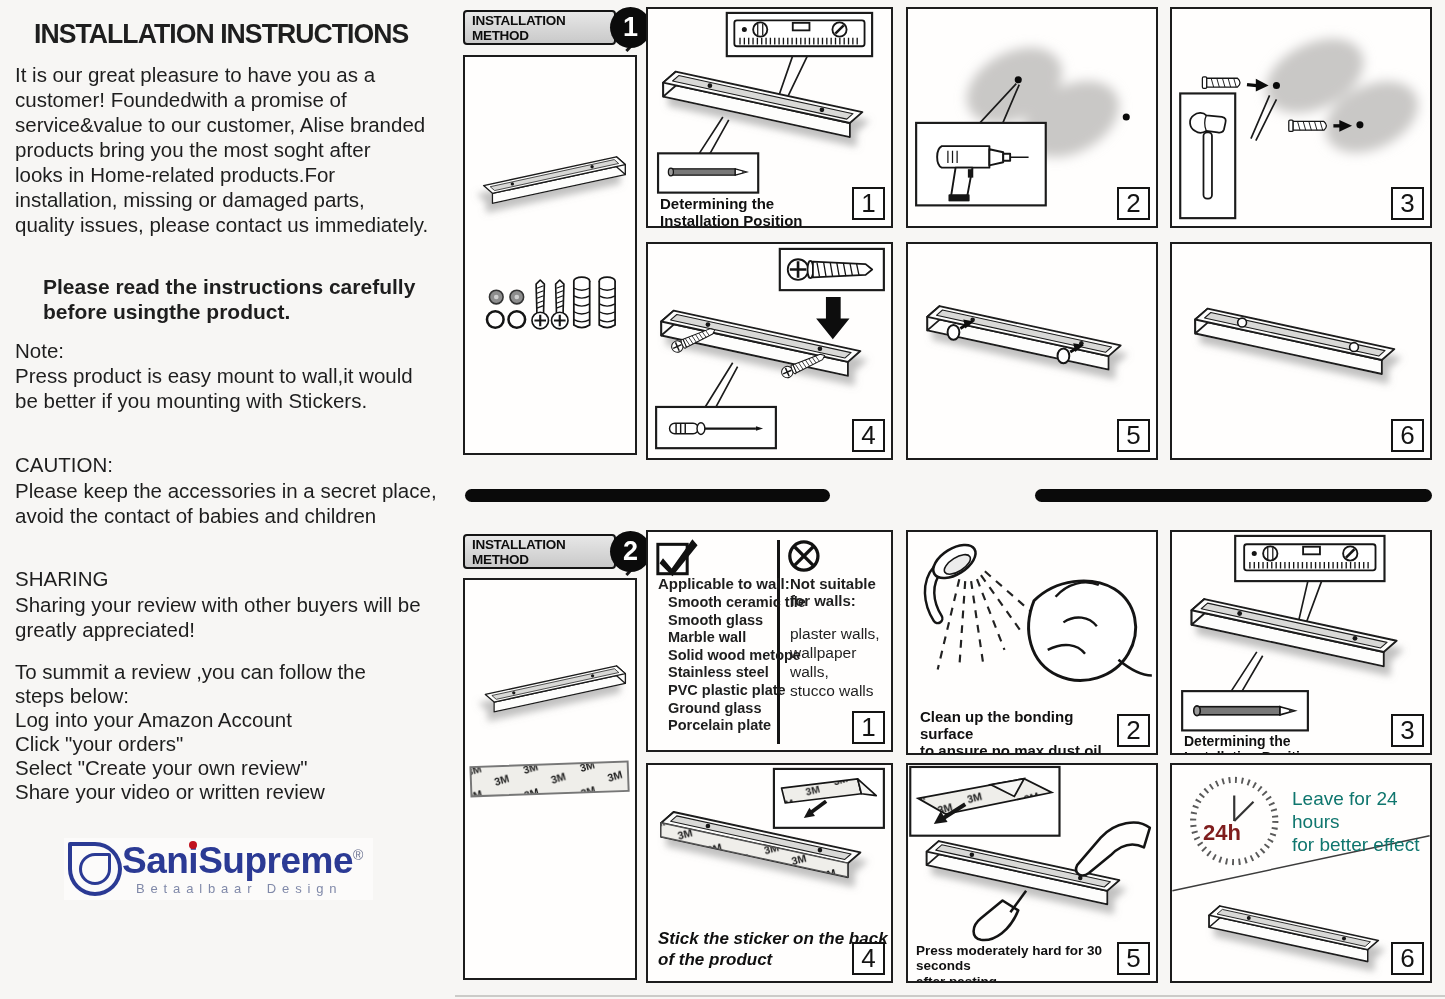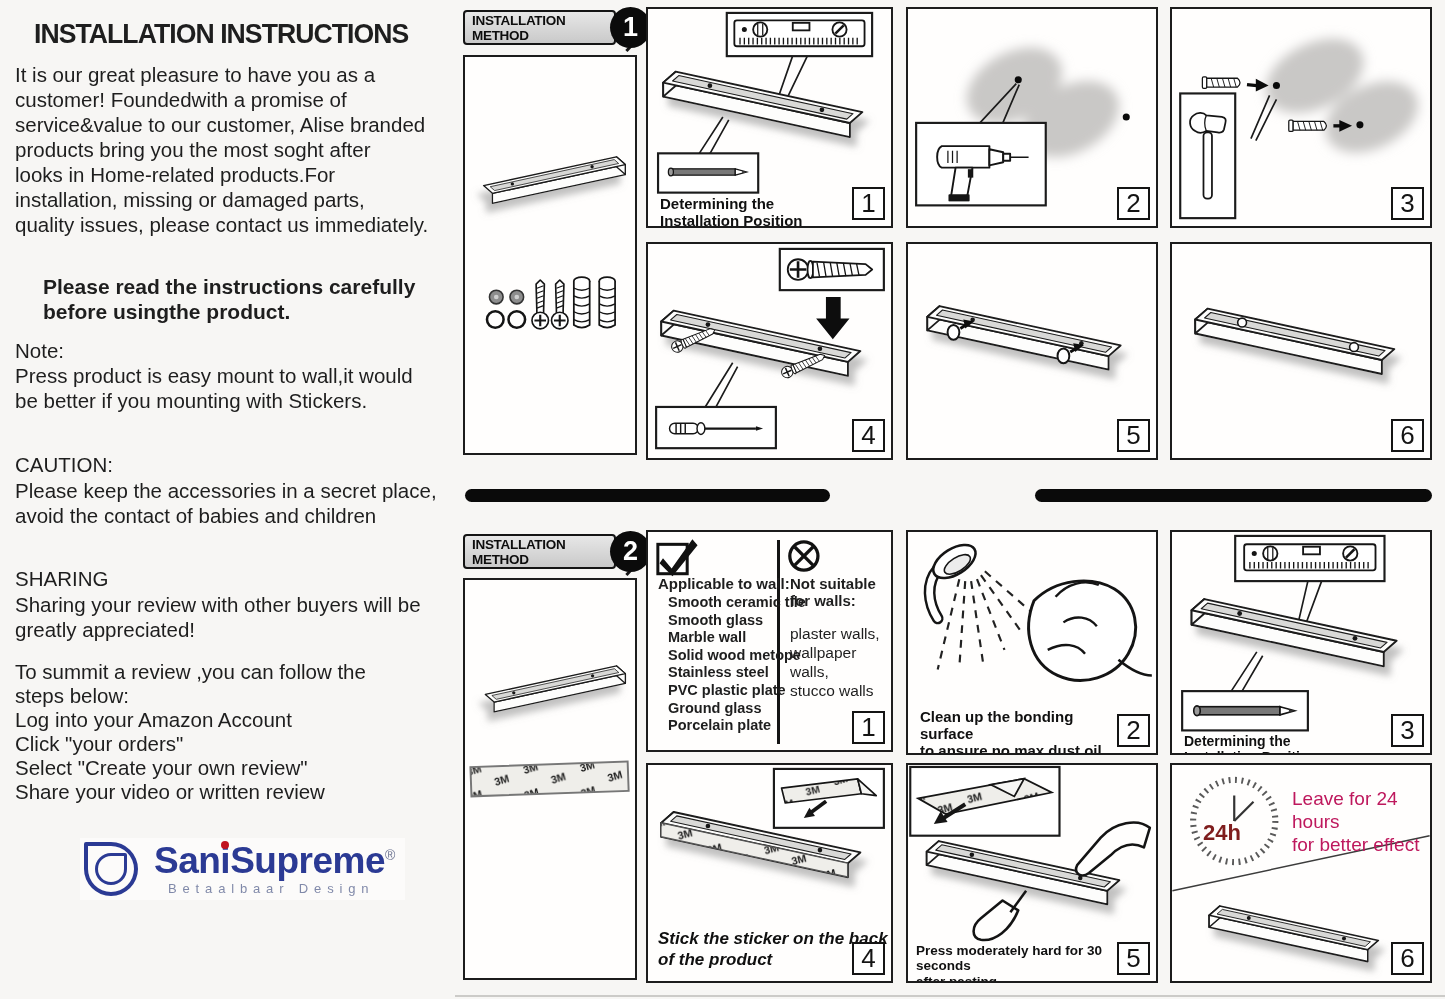--- a/index.html
+++ b/index.html
@@ -20,21 +20,21 @@
   .lc-note-h{ left:15px; top:338px;text-align:right; }
   .lc-note-b{ left:15px; top:363px; width:445px; }
   .lc-caution-h{ left:15px; top:452px; }
   .lc-caution-b{ left:15px; top:478px; width:452px; }
   .lc-sharing-h{ left:15px; top:566px; }
   .lc-sharing-b{ left:15px; top:592px; width:452px; }
   .lc-review{ left:15px; top:660px; width:445px; line-height:24px; }
   .lc-footer{ left:66px; top:952px; font-size:22px; font-weight:700; }
 
   
-  .logo{ position:absolute; left:80px; top:838px; display:flex; align-items:center; gap:16px;
+  .logo{ position:absolute; left:64px; top:838px; display:flex; align-items:center; 
          background:#fcfbfa; padding:4px 10px 4px 4px;}
   .logo-mark{ position:relative; width:54px; height:54px; }
   .logo-mark .outer{ position:absolute; inset:0; border:4px solid #2b3a94;
                      border-radius:2px 50% 50% 50%; }
   .logo-mark .inner{ position:absolute; left:11px; top:11px; width:32px; height:32px;
                      border:3px solid #2b3a94; border-radius:50% 2px 50% 50%; }
   .brand-line{ font-size:37px; font-weight:700; color:#2b3a94; letter-spacing:-0.5px; line-height:1;}
   .brand-line .i-red{ position:relative; }
   .brand-line .i-red::after{ content:''; position:absolute; left:50%; transform:translateX(-50%);
       top:1px; width:8px; height:8px; border-radius:50%; background:#c1121f; }
@@ -65,21 +65,21 @@
       font-size:26px; font-weight:400; }
   .cap{ position:absolute; font-size:15px; font-weight:700; line-height:1.14;
         white-space:pre-line; color:#101010; }
   .divbar{ position:absolute; height:13px; background:#0a0a0a; border-radius:7px; }
   .vline{ position:absolute; width:2.5px; background:#141414; }
   .wl-h{ position:absolute; font-size:15px; font-weight:700; white-space:pre-line; line-height:1.13;}
   .wl-list{ position:absolute; font-size:14.5px; font-weight:700; }
   .wl-list span{ display:block; line-height:17.6px; }
   .wl-list.ns span{ line-height:19px; font-weight:400; font-size:15.5px; }
   .clock-label{ position:absolute; font-size:22px; font-weight:700; color:#7f1d1d;margin-top:14px; }
-  .m2s6-text{ position:absolute; font-size:19px; line-height:1.22; white-space:pre-line; color:#be185d;}
+  .m2s6-text{ position:absolute; font-size:19px; line-height:1.22; white-space:pre-line; color:#0f766e;}
   .bottom-edge{ position:absolute; left:455px; top:995px; width:990px; height:2px; background:#cccbc8; }
 </style>
 </head>
 <body>
 
 <div class="page">
 
   <svg width="0" height="0" style="position:absolute">
     <defs>
       <filter id="soft" x="-30%" y="-30%" width="170%" height="190%">

